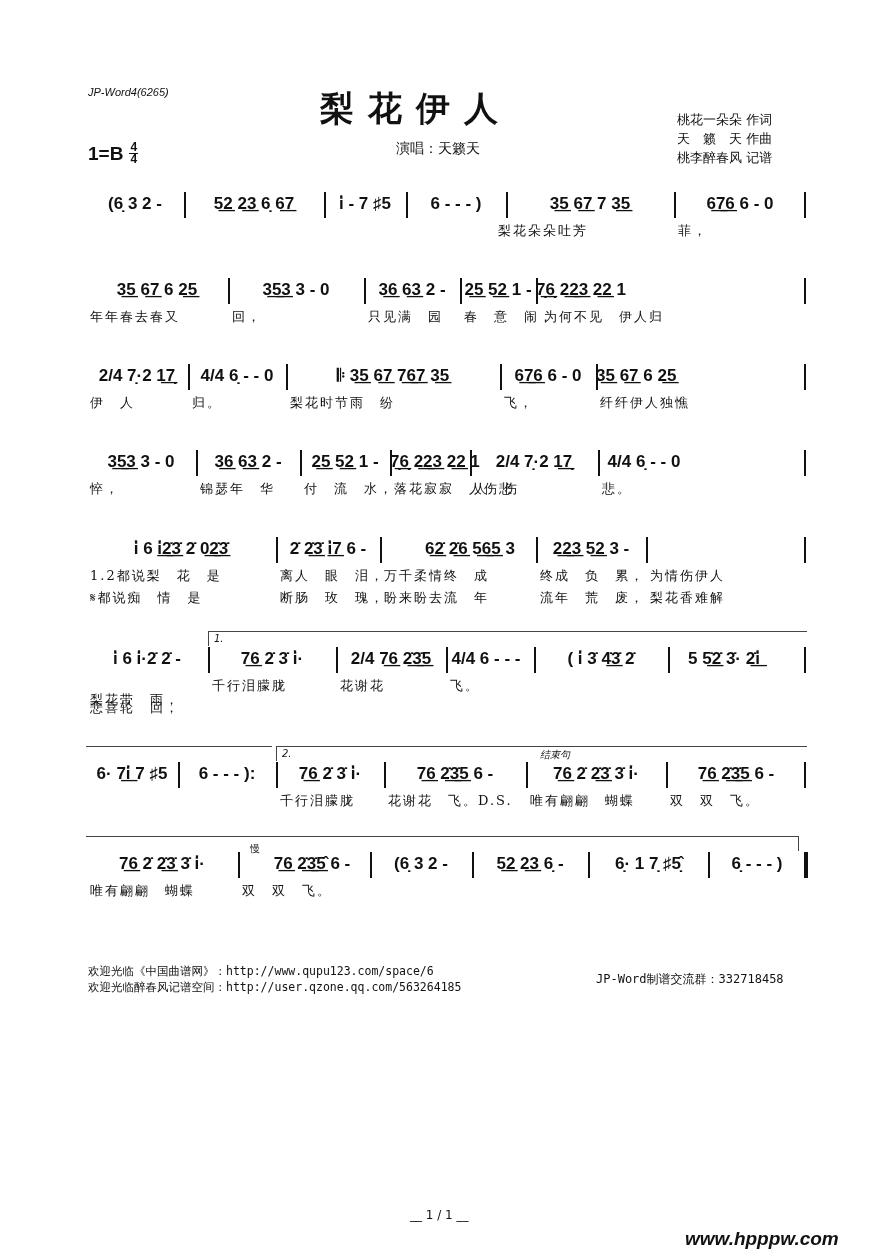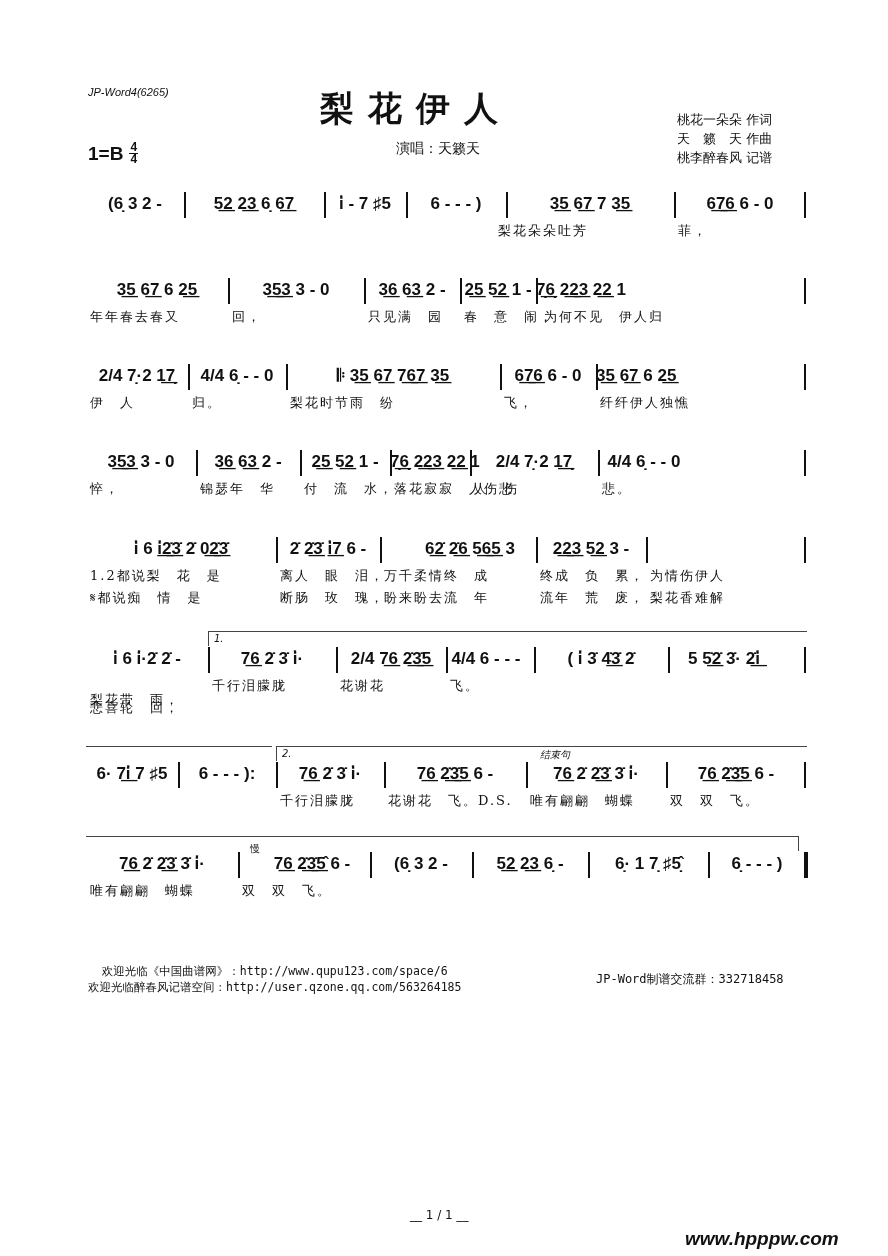--- a/index.html
+++ b/index.html
@@ -1,18 +1,18 @@
 <!DOCTYPE html>
 <html><head>
 <meta charset="utf-8">
 <style>
   html,body{margin:0;padding:0;background:#fff;}
   body{width:888px;height:1256px;position:relative;overflow:hidden;color:#111;
        font-family:"DejaVu Sans","Liberation Sans",sans-serif;}
-  .abs{position:absolute;text-align:center;}
+  .abs{position:absolute;}
   .jpword{left:88px;top:86px;font-size:11px;font-style:italic;font-family:"Liberation Sans",sans-serif;}
   .title{left:320px;top:86px;font-size:34px;font-weight:bold;letter-spacing:14px;font-family:"DejaVu Serif",serif;}
   .key{left:88px;top:142px;font-size:19px;font-weight:bold;font-family:"Liberation Sans",sans-serif;display:flex;align-items:center;gap:6px;}
   .frac{display:inline-flex;flex-direction:column;align-items:center;font-size:12px;line-height:11px;font-weight:bold;}
   .frac span:first-child{border-bottom:1.5px solid #111;padding:0 1px;}
   .singer{left:396px;top:140px;font-size:14px;}
   .credits{left:677px;top:110px;font-size:13px;line-height:19px;}
   .row{position:absolute;left:86px;width:720px;}
   .notes{position:absolute;top:0;left:0;right:0;height:28px;}
   .measure{position:absolute;top:0;height:28px;display:flex;align-items:center;justify-content:space-around;

